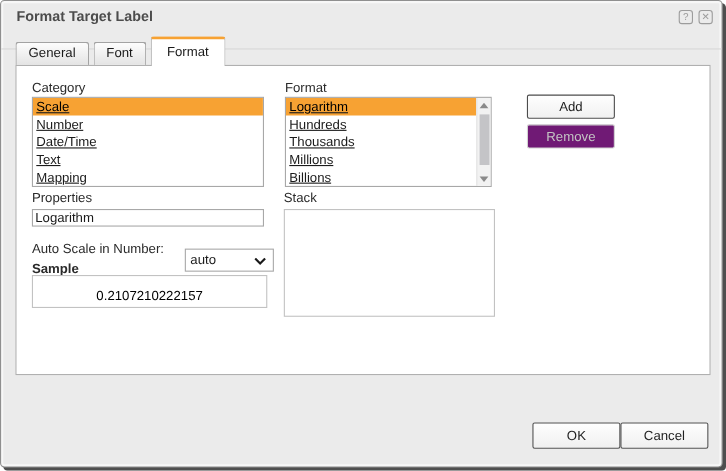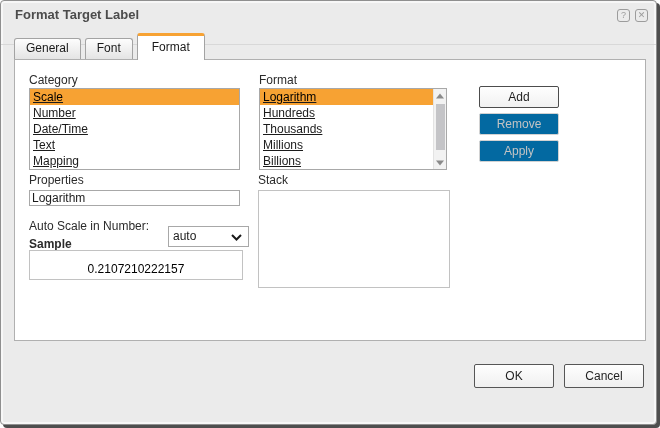--- a/index.html
+++ b/index.html
@@ -86,21 +86,21 @@
   .scroll-track { flex: 1; width: 13px; position: relative; }
   .scroll-thumb { position: absolute; left: 2px; top: 2px; width: 9px; height: 46px; background: #c4c4c7; }
 
   
   .side-btn {
     position: absolute; left: 464px; width: 80px; height: 22px;
     font-size: 12px; text-align: center; line-height: 20px;
     border-radius: 2px; cursor: default;
   }
   .side-btn.enabled { background: linear-gradient(#fefefe, #f1f1f1); border: 1px solid #4c4c4c; color: #1f1f1f; }
-  .side-btn.disabled { background: #0369a1; border: 1px solid #d2d2d2; color: #c3c3c3; }
+  .side-btn.disabled { background: #701a75; border: 1px solid #d2d2d2; color: #c3c3c3; }
   #add-btn { top: 26px; } #remove-btn { top: 53px; } #apply-btn { top: 80px; }
 
   
   #properties-input {
     position: absolute; left: 14px; top: 130px; width: 211px; height: 16px;
     border: 1px solid #a8a8a8; font-family: "Liberation Sans", sans-serif;
     font-size: 12px; color: #1b1b1b; padding: 0 2px; background: #fff;
   }
   #auto-scale-label { left: 14px; top: 159px; }
   .dropdown {
@@ -115,21 +115,21 @@
     background: #fff; border: 1px solid #c2c2c2;
     font-size: 12px; color: #000; text-align: center; line-height: 36px;
   }
   #stack-box {
     position: absolute; left: 243px; top: 130px; width: 192px; height: 98px;
     background: #fff; border: 1px solid #c2c2c2;
   }
 
   
   .footer {
-    position: absolute; right: 12px; bottom: 36px; display: flex; gap: 10px; margin-top: 12px;
+    position: absolute; right: 12px; bottom: 16px; display: flex;  margin-top: 12px;
   }
   .footer-btn {
     width: 80px; height: 24px; font-size: 12px; color: #1f1f1f;
     background: linear-gradient(#fefefe, #f0f0f0); border: 1px solid #565656;
     border-radius: 2px; text-align: center; line-height: 22px; cursor: default;
   }
 </style>
 </head>
 <body>
 
@@ -173,21 +173,20 @@
           <div class="scroll-thumb"></div>
         </div>
         <div class="scroll-btn">
             <span class="tri-down"></span>
           </div>
       </div>
     </div>
 
     <div class="side-btn enabled" id="add-btn">Add</div>
     <div class="side-btn disabled" id="remove-btn" aria-disabled="true">Remove</div>
-    <div class="side-btn disabled" id="apply-btn" aria-disabled="true">Apply</div>
 
     <div class="lbl" style="left:14px; top:113px;">Properties</div>
     <input id="properties-input" type="text" value="Logarithm" style="">
 
     <div class="lbl" id="auto-scale-label" style="left:14px; top:159px;">Auto Scale in Number:</div>
     <div class="dropdown">
       <span>auto</span>
       <svg class="chev" width="11" height="7" viewBox="0 0 11 7">
         <path d="M1 1 L5.5 5.5 L10 1" stroke="#1a1a1a" stroke-width="2" fill="none"></path>
       </svg>

